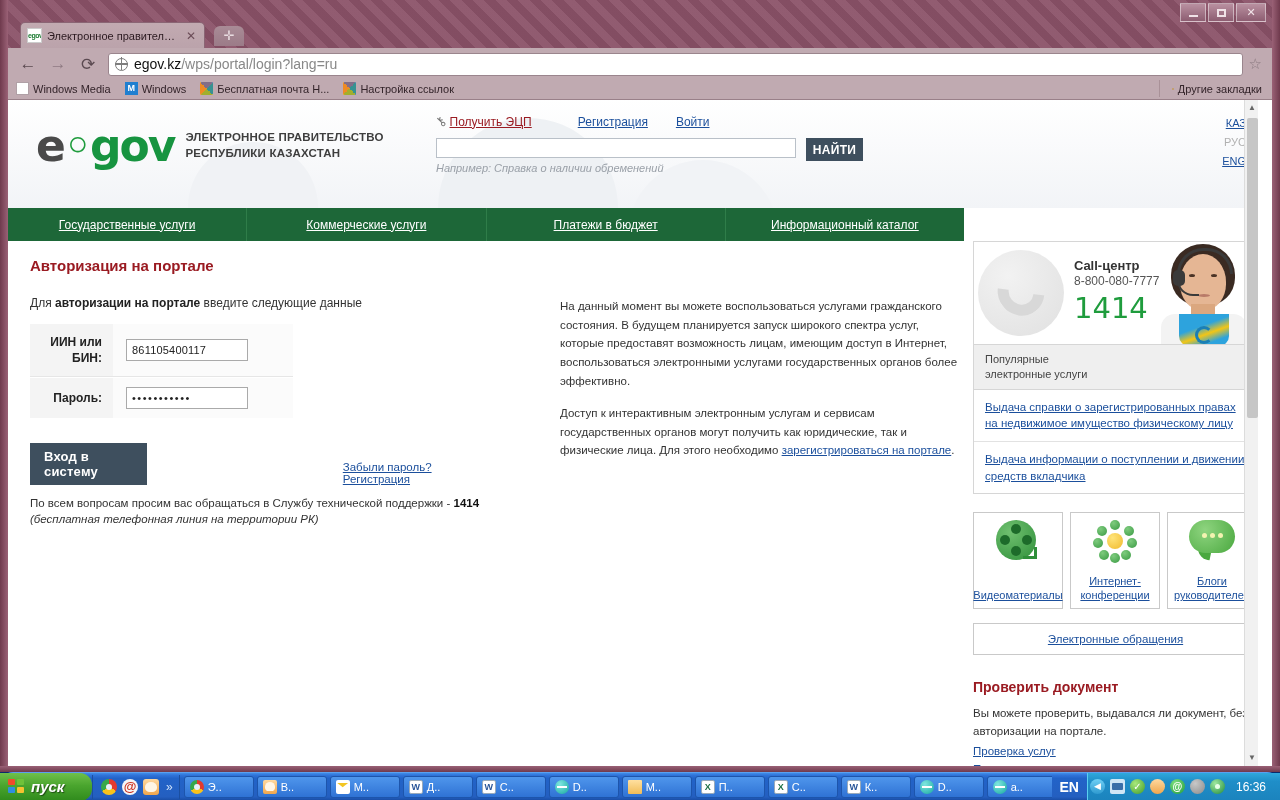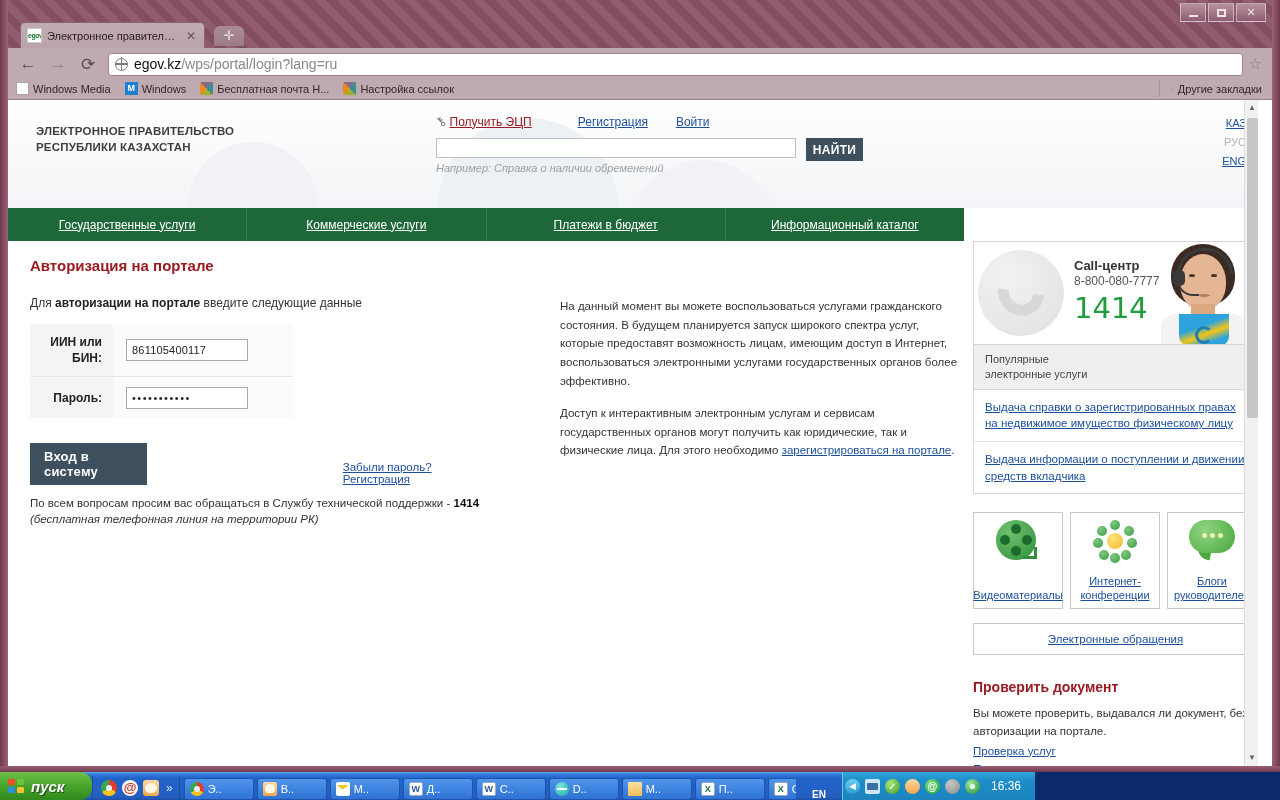--- a/index.html
+++ b/index.html
@@ -262,23 +262,23 @@
              display:flex; align-items:center; justify-content:center; font-size:11.5px; }
   #eappeal a { color:#1b4f9c; text-decoration:underline; }
 
   #checkdoc { margin-top:24px; }
   #checkdoc h3 { color:#9a1b22; font-size:14px; font-weight:bold; margin-bottom:10px; }
   #checkdoc p { font-size:11.5px; color:#333; line-height:1.5; margin-bottom:3px; }
   #checkdoc a { color:#1b4f9c; text-decoration:underline; font-size:11.5px; display:block; line-height:1.55; }
 
   
   #taskbar {
-    position:absolute; left:0; bottom:0; width:1035px; height:28px;
+    position:absolute; left:0; bottom:0; width:1280px; height:28px;
     background:linear-gradient(#3f8ce8 0%, #2f72d8 9%, #2263c8 20%, #245fc0 88%, #1a4fa8 100%);
-    border-top:1px solid #5aa0f0; display:flex; align-items:flex-end;border-radius:13px;
+    border-top:1px solid #5aa0f0; display:flex; align-items:center;border-radius:13px;
   }
   #startbtn {
     width:92px; height:28px; border-radius:0 12px 12px 0;
     background:linear-gradient(#6fc04a 0%, #4aa52e 45%, #2f8a1c 100%);
     display:flex; align-items:center; gap:6px; padding-left:8px;
     font-style:italic; font-weight:bold; font-size:15px; color:#fff;
     text-shadow:1px 1px 1px rgba(0,0,0,.5); flex:none;
   }
   .winflag-sm { width:17px; height:15px; position:relative; flex:none; }
   .winflag-sm i { position:absolute; width:7px; height:6px; border-radius:1px; display:block; }
@@ -318,21 +318,21 @@
   .ti-excel::after{content:"X";position:absolute;left:0;top:0;width:100%;text-align:center;font-size:9px;font-weight:bold;color:#1d7044;line-height:12px;}
   .ti-dict { border-radius:50%; background:radial-gradient(circle at 35% 30%,#7fe6e0,#17a8a0); position:relative; }
   .ti-dict::after{content:"";position:absolute;left:2px;top:6px;width:10px;height:2px;background:#fff;}
   .ti-folder { background:linear-gradient(#ffe0a0,#f0bc58); border-radius:1px; }
 
   #tray {
     display:flex; align-items:center; gap:5px; height:28px; padding:0 6px 0 0; flex:none;
     background:linear-gradient(#2fa8dc 0%, #1f8ec8 30%, #1b83bd 100%);
     border-left:1px solid #5ad0f0;
   }
-  #lang { color:#fff; font-size:10px; font-weight:bold; padding:0 16px; flex:none; }
+  #lang { color:#fff; font-size:14px; font-weight:bold; padding:0 8px; flex:none; }
   #trayexp { width:15px; height:15px; border-radius:50%; background:linear-gradient(#6fd0f5,#2f9ad0);
     color:#fff; font-size:9px; text-align:center; line-height:15px; margin-left:2px; }
   .tricon { width:15px; height:15px; border-radius:50%; flex:none; }
   .tr-net { background:#cfe6f5; border-radius:2px; position:relative; }
   .tr-net::after{content:"";position:absolute;left:2px;top:4px;width:11px;height:7px;background:#3a6fa8;border-radius:1px;}
   .tr-shield { background:radial-gradient(circle at 35% 30%,#a8e87a,#3f9b2a); position:relative; }
   .tr-shield::after{content:"✓";position:absolute;left:0;top:0;width:100%;text-align:center;color:#fff;font-size:10px;line-height:15px;}
   .tr-mail { background:linear-gradient(#ffd9a0,#f0a64c); }
   .tr-at { background:radial-gradient(circle at 35% 30%,#7fe07f,#1f9b3a); color:#fff; font-size:10px; text-align:center; line-height:15px; font-weight:bold; }
   .tr-vol { background:radial-gradient(circle at 35% 30%,#c8c8c8,#8a8a8a); }
@@ -405,20 +405,21 @@
 
   <div id="viewport">
     <div id="page">
 
       <div id="siteheader">
         <div class="wm1"></div>
         <div class="wm2"></div>
         <div class="wm3"></div>
 
         <div id="logo">
+          <div id="logomark"><span class="e">e</span><span class="dot">◦</span><span class="gov">gov</span></div>
           <div id="logotext">
             <div>ЭЛЕКТРОННОЕ ПРАВИТЕЛЬСТВО</div>
             <div>РЕСПУБЛИКИ КАЗАХСТАН</div>
           </div>
         </div>
 
         <div id="toplinks">
           <span class="keyicon">⚷</span>
           <a href="#" class="lnk-ecp">Получить ЭЦП</a>
           <a href="#" class="lnk-blue lnk-reg">Регистрация</a>

